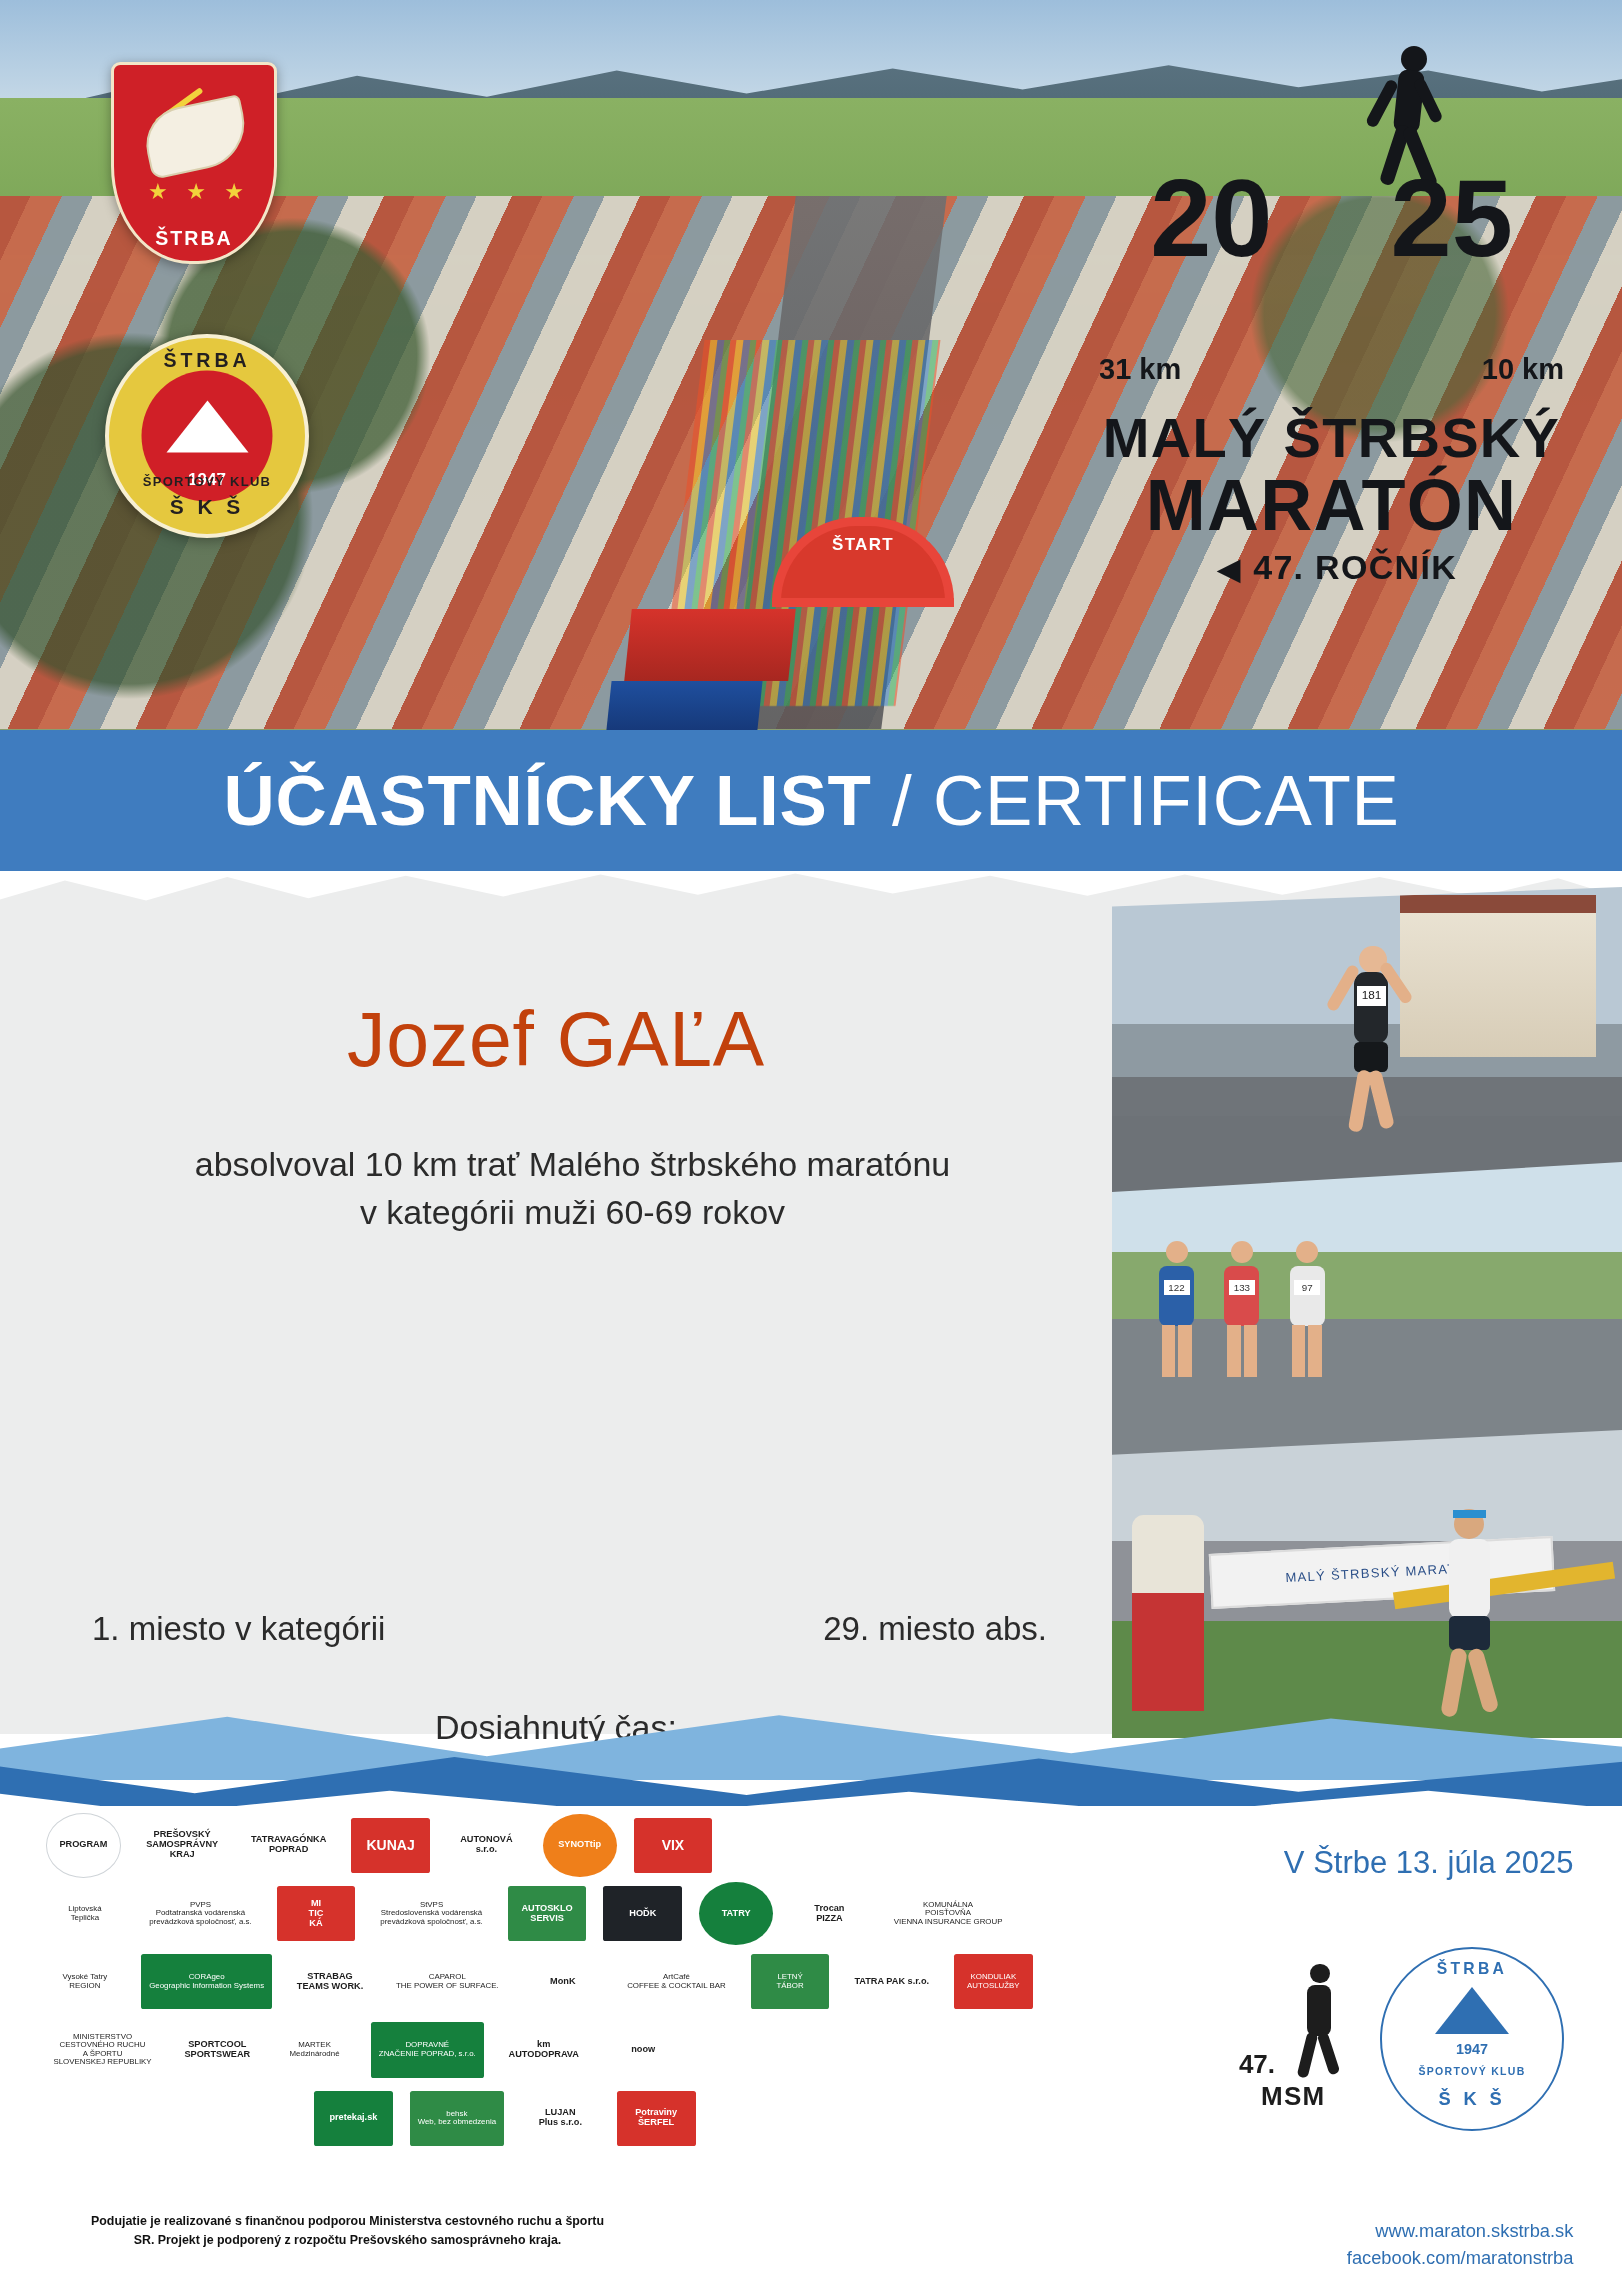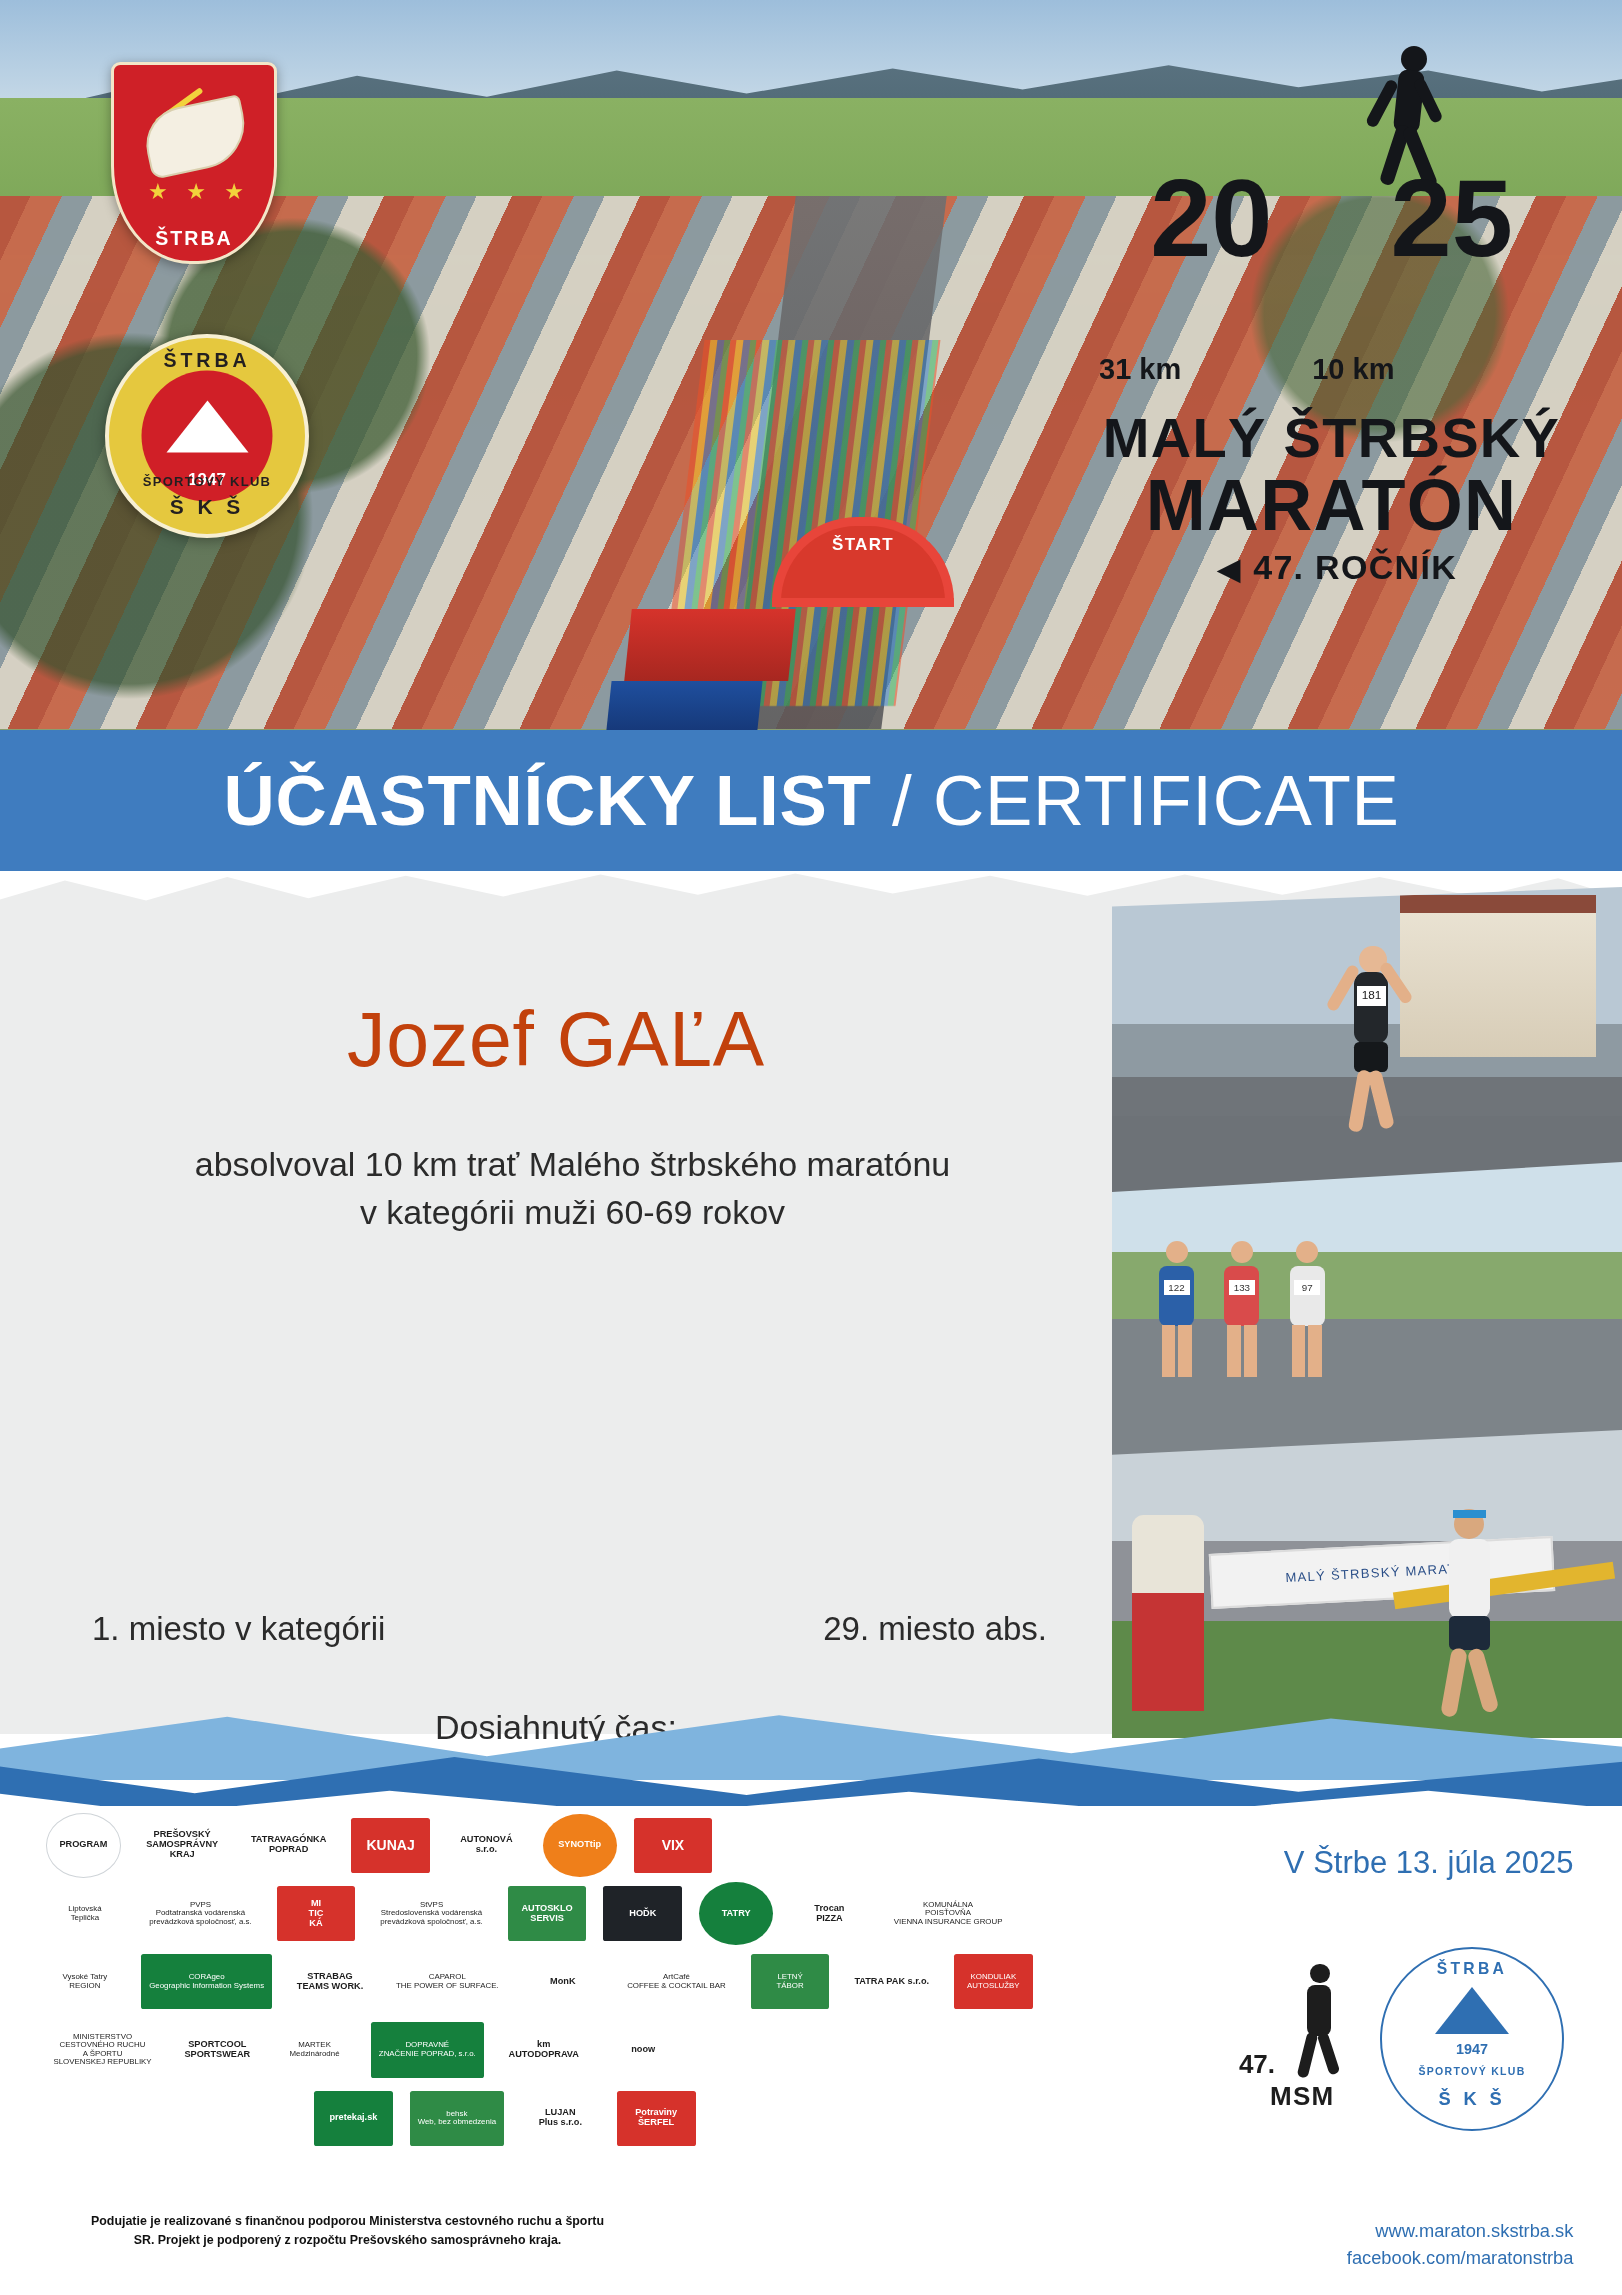--- a/index.html
+++ b/index.html
@@ -220,21 +220,21 @@
     border-radius: 5.9px; transform: rotate(-26deg);
   }
   .event-mark .year2025 {
     position: absolute; left: 0; top: 124px; width: 100%;
     font-size: 110px; font-weight: bold; letter-spacing: 0px;
     line-height: 1;
     display: flex; justify-content: center; gap: 118px;
   }
   .event-mark .dists {
     position: absolute; left: 0; top: 314px; width: 100%;
-    display: flex; justify-content: flex-start; gap: 131px;
+    display: flex; justify-content: space-between; gap: 131px;
     font-size: 29px; font-weight: bold;
   }
   .event-mark .l1 {
     position: absolute; left: 0; top: 366px; width: 100%;
     font-size: 56px; font-weight: bold; letter-spacing: 1.3px;
   }
   .event-mark .l2 {
     position: absolute; left: 0; top: 425px; width: 100%;
     font-size: 72px; font-weight: bold; letter-spacing: 1.3px;
   }
@@ -499,21 +499,21 @@
     position: absolute;
     left: 92px; top: 151px;
     width: 164px; height: 164px;
   }
   .msm-logo .man { position:absolute; left:62px; top:6.5px; width:52px; height:111px; }
   .msm-logo .man .h { position:absolute; left:17px; top:0; width:19.6px; height:19.6px; border-radius:50%; background:#1d1d1d;}
   .msm-logo .man .t { position:absolute; left:14.4px; top:21px; width:23.6px; height:51px; background:#1d1d1d; border-radius:7.9px;}
   .msm-logo .man .l1{ position:absolute; left:9.2px; top:68px; width:10.5px; height:46px; background:#1d1d1d; border-radius:5.2px; transform:rotate(14deg);}
   .msm-logo .man .l2{ position:absolute; left:30px; top:68px; width:10.5px; height:43px; background:#1d1d1d; border-radius:5.2px; transform:rotate(-18deg);}
   .msm-logo .num { position:absolute; left:7.9px; top:92px; font-size:26px; font-weight:bold; color:#1d1d1d; }
-  .msm-logo .abbr { position:absolute; left:39px; top:124px; font-size:26px; font-weight:bold; color:#1d1d1d; letter-spacing:1.3px;}
+  .msm-logo .abbr { position:absolute; left:30px; top:124px; font-size:26px; font-weight:bold; color:#1d1d1d; letter-spacing:1.3px;}
   .sks-logo {
     position: absolute;
     right: 33px; top: 141px;
     width: 180px; height: 180px;
     border-radius: 50%;
     border: 2.6px solid #2f6fb2;
   }
   .sks-logo .tri {
     position: absolute; left: 50%; top: 38px; transform: translateX(-50%);
     width: 0; height: 0;

